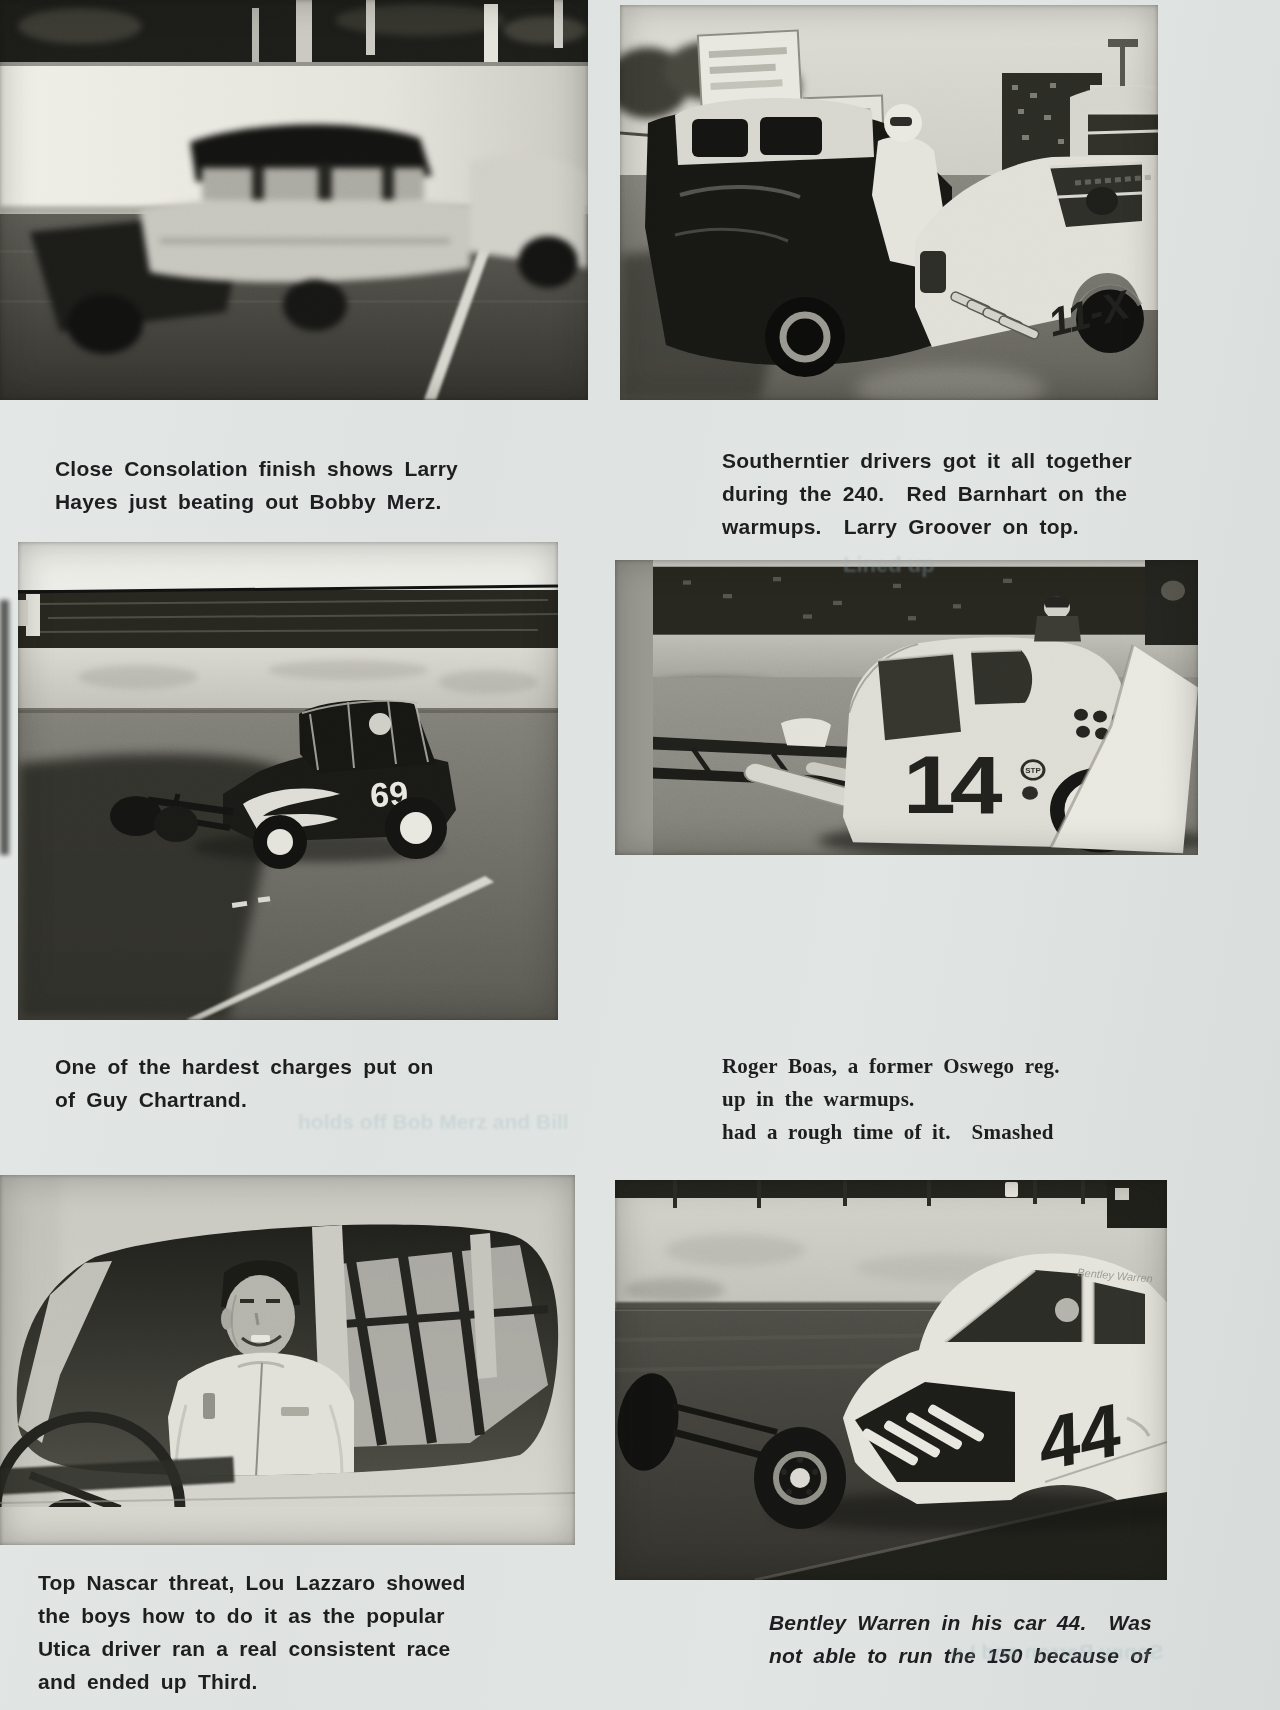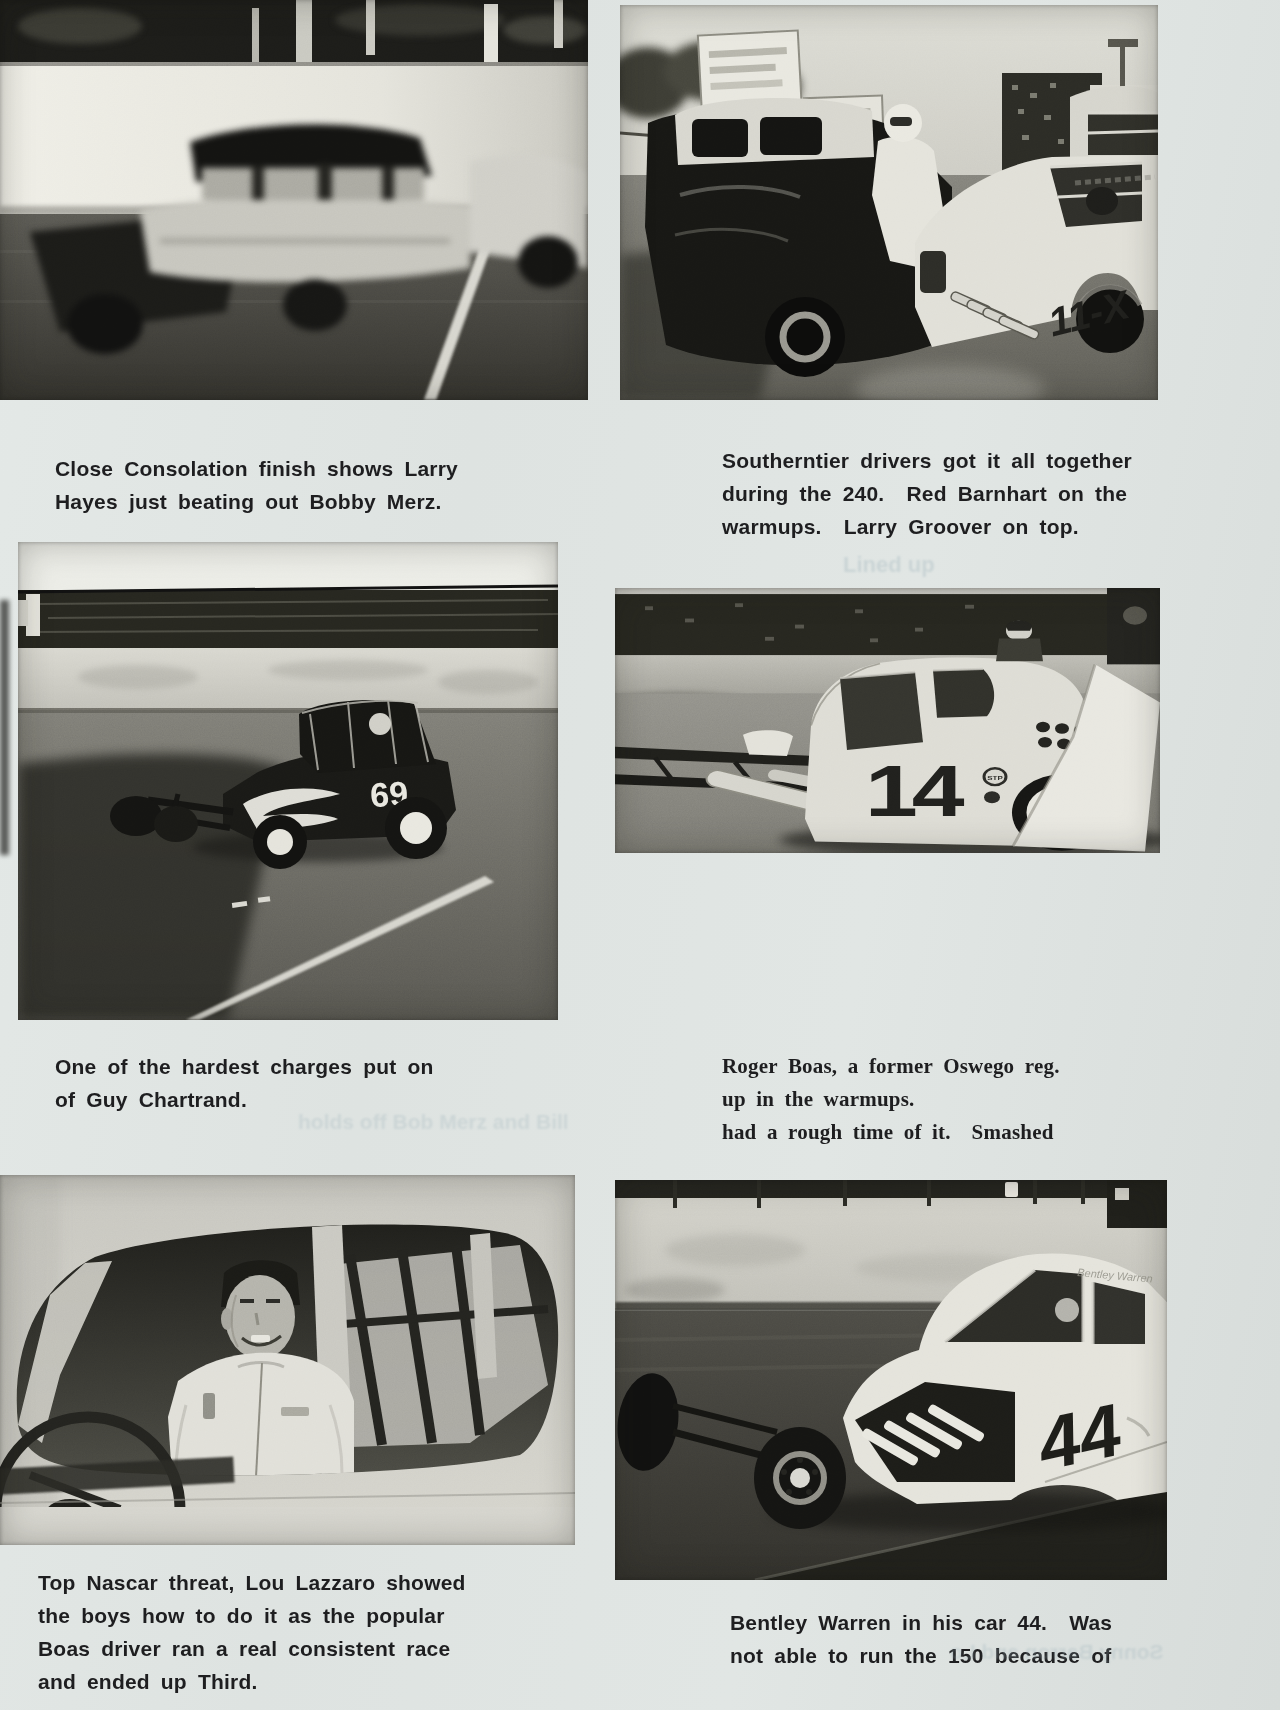--- a/index.html
+++ b/index.html
@@ -241,21 +241,21 @@
         <ellipse cx="158" cy="282" rx="22" ry="18" fill="#191916"></ellipse>
         <circle cx="262" cy="300" r="27" fill="#121210"></circle>
         <circle cx="262" cy="300" r="13" fill="#e4e3db"></circle>
         <circle cx="398" cy="286" r="31" fill="#141412"></circle>
         <circle cx="398" cy="286" r="16" fill="#e8e7df"></circle>
       </g>
       <rect width="100%" height="100%" filter="url(#gC)" opacity=".45" style="mix-blend-mode:overlay"></rect>
     </svg>
   </figure>
 
-  <figure class="photo" style="left:615px;top:588px;width:545px;height:265px;margin:0;">
+  <figure class="photo" style="left:615px;top:560px;width:545px;height:295px;margin:0;padding-left:38px;">
     <svg viewBox="0 0 545 347" preserveAspectRatio="none">
       <defs>
         <linearGradient id="p4wall" x1="0" y1="0" x2="0" y2="1">
           <stop offset="0" stop-color="#bdbcb4"></stop>
             <stop offset="1" stop-color="#a3a29a"></stop>
         </linearGradient>
         <linearGradient id="p4track" x1="0" y1="0" x2="0" y2="1">
           <stop offset="0" stop-color="#92918a"></stop>
             <stop offset="1" stop-color="#7b7a73"></stop>
         </linearGradient>
@@ -491,25 +491,25 @@
 
   <div class="caption" style="left:722px;top:1050px;width:450px;font-family:Liberation Serif, serif;">
     <div class="cap-line">Roger Boas, a former Oswego reg.</div>
     <div class="cap-line">up in the warmups.</div>
     <div class="cap-line">had a rough time of it.  Smashed</div>
   </div>
 
   <div class="caption" style="left:38px;top:1566px;width:480px;">
     <div class="cap-line">Top Nascar threat, Lou Lazzaro showed</div>
     <div class="cap-line">the boys how to do it as the popular</div>
-    <div class="cap-line">Boas driver ran a real consistent race</div>
+    <div class="cap-line">Utica driver ran a real consistent race</div>
     <div class="cap-line">and ended up Third.</div>
   </div>
 
-  <div class="caption" style="left:730px;top:1606px;width:450px;">
+  <div class="caption" style="left:769px;top:1606px;width:450px;font-style:italic;">
     <div class="cap-line">Bentley Warren in his car 44.  Was</div>
     <div class="cap-line">not able to run the 150 because of</div>
   </div>
 
   <span class="ghost" style="left:843px;top:552px;font-size:22px;">Lined up</span>
   <span class="ghost" style="left:298px;top:1110px;opacity:.28;">holds off Bob Merz and Bill</span>
   <span class="ghost mirror" style="left:950px;top:1640px;opacity:.3;">Sonny Barron and Lo</span>
   <div class="edge-smudge"></div>
 
 </div>

